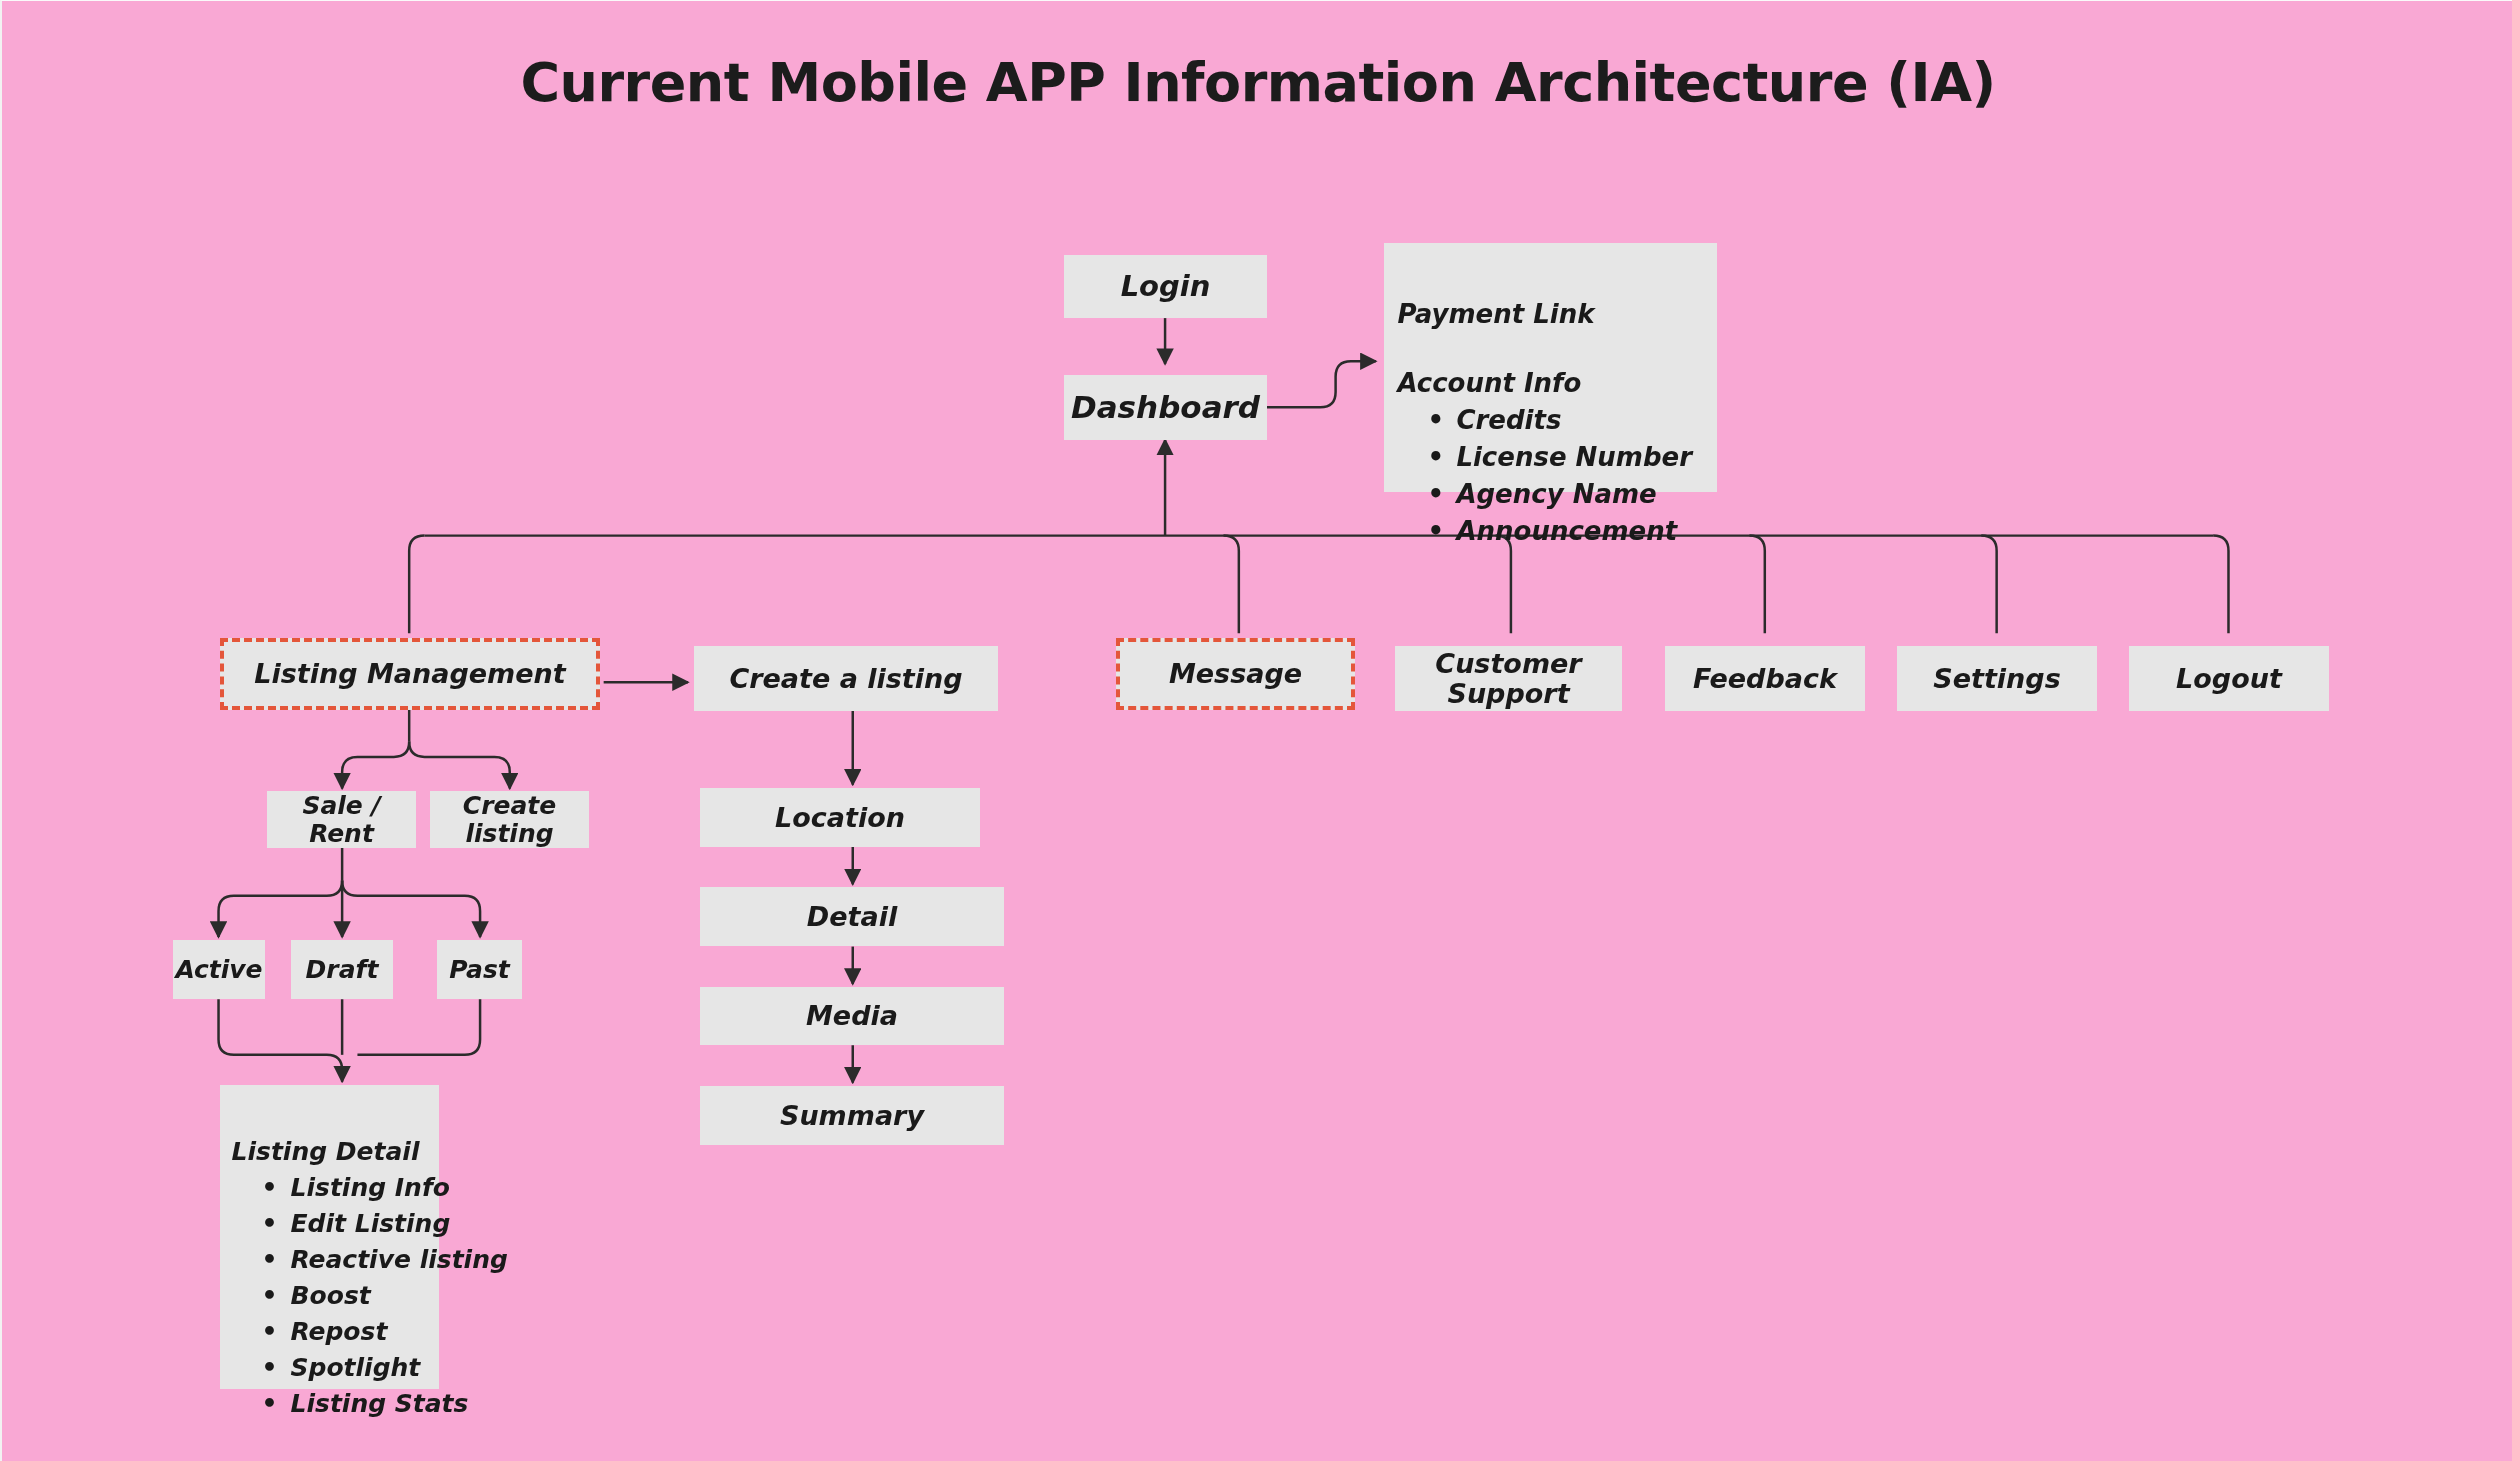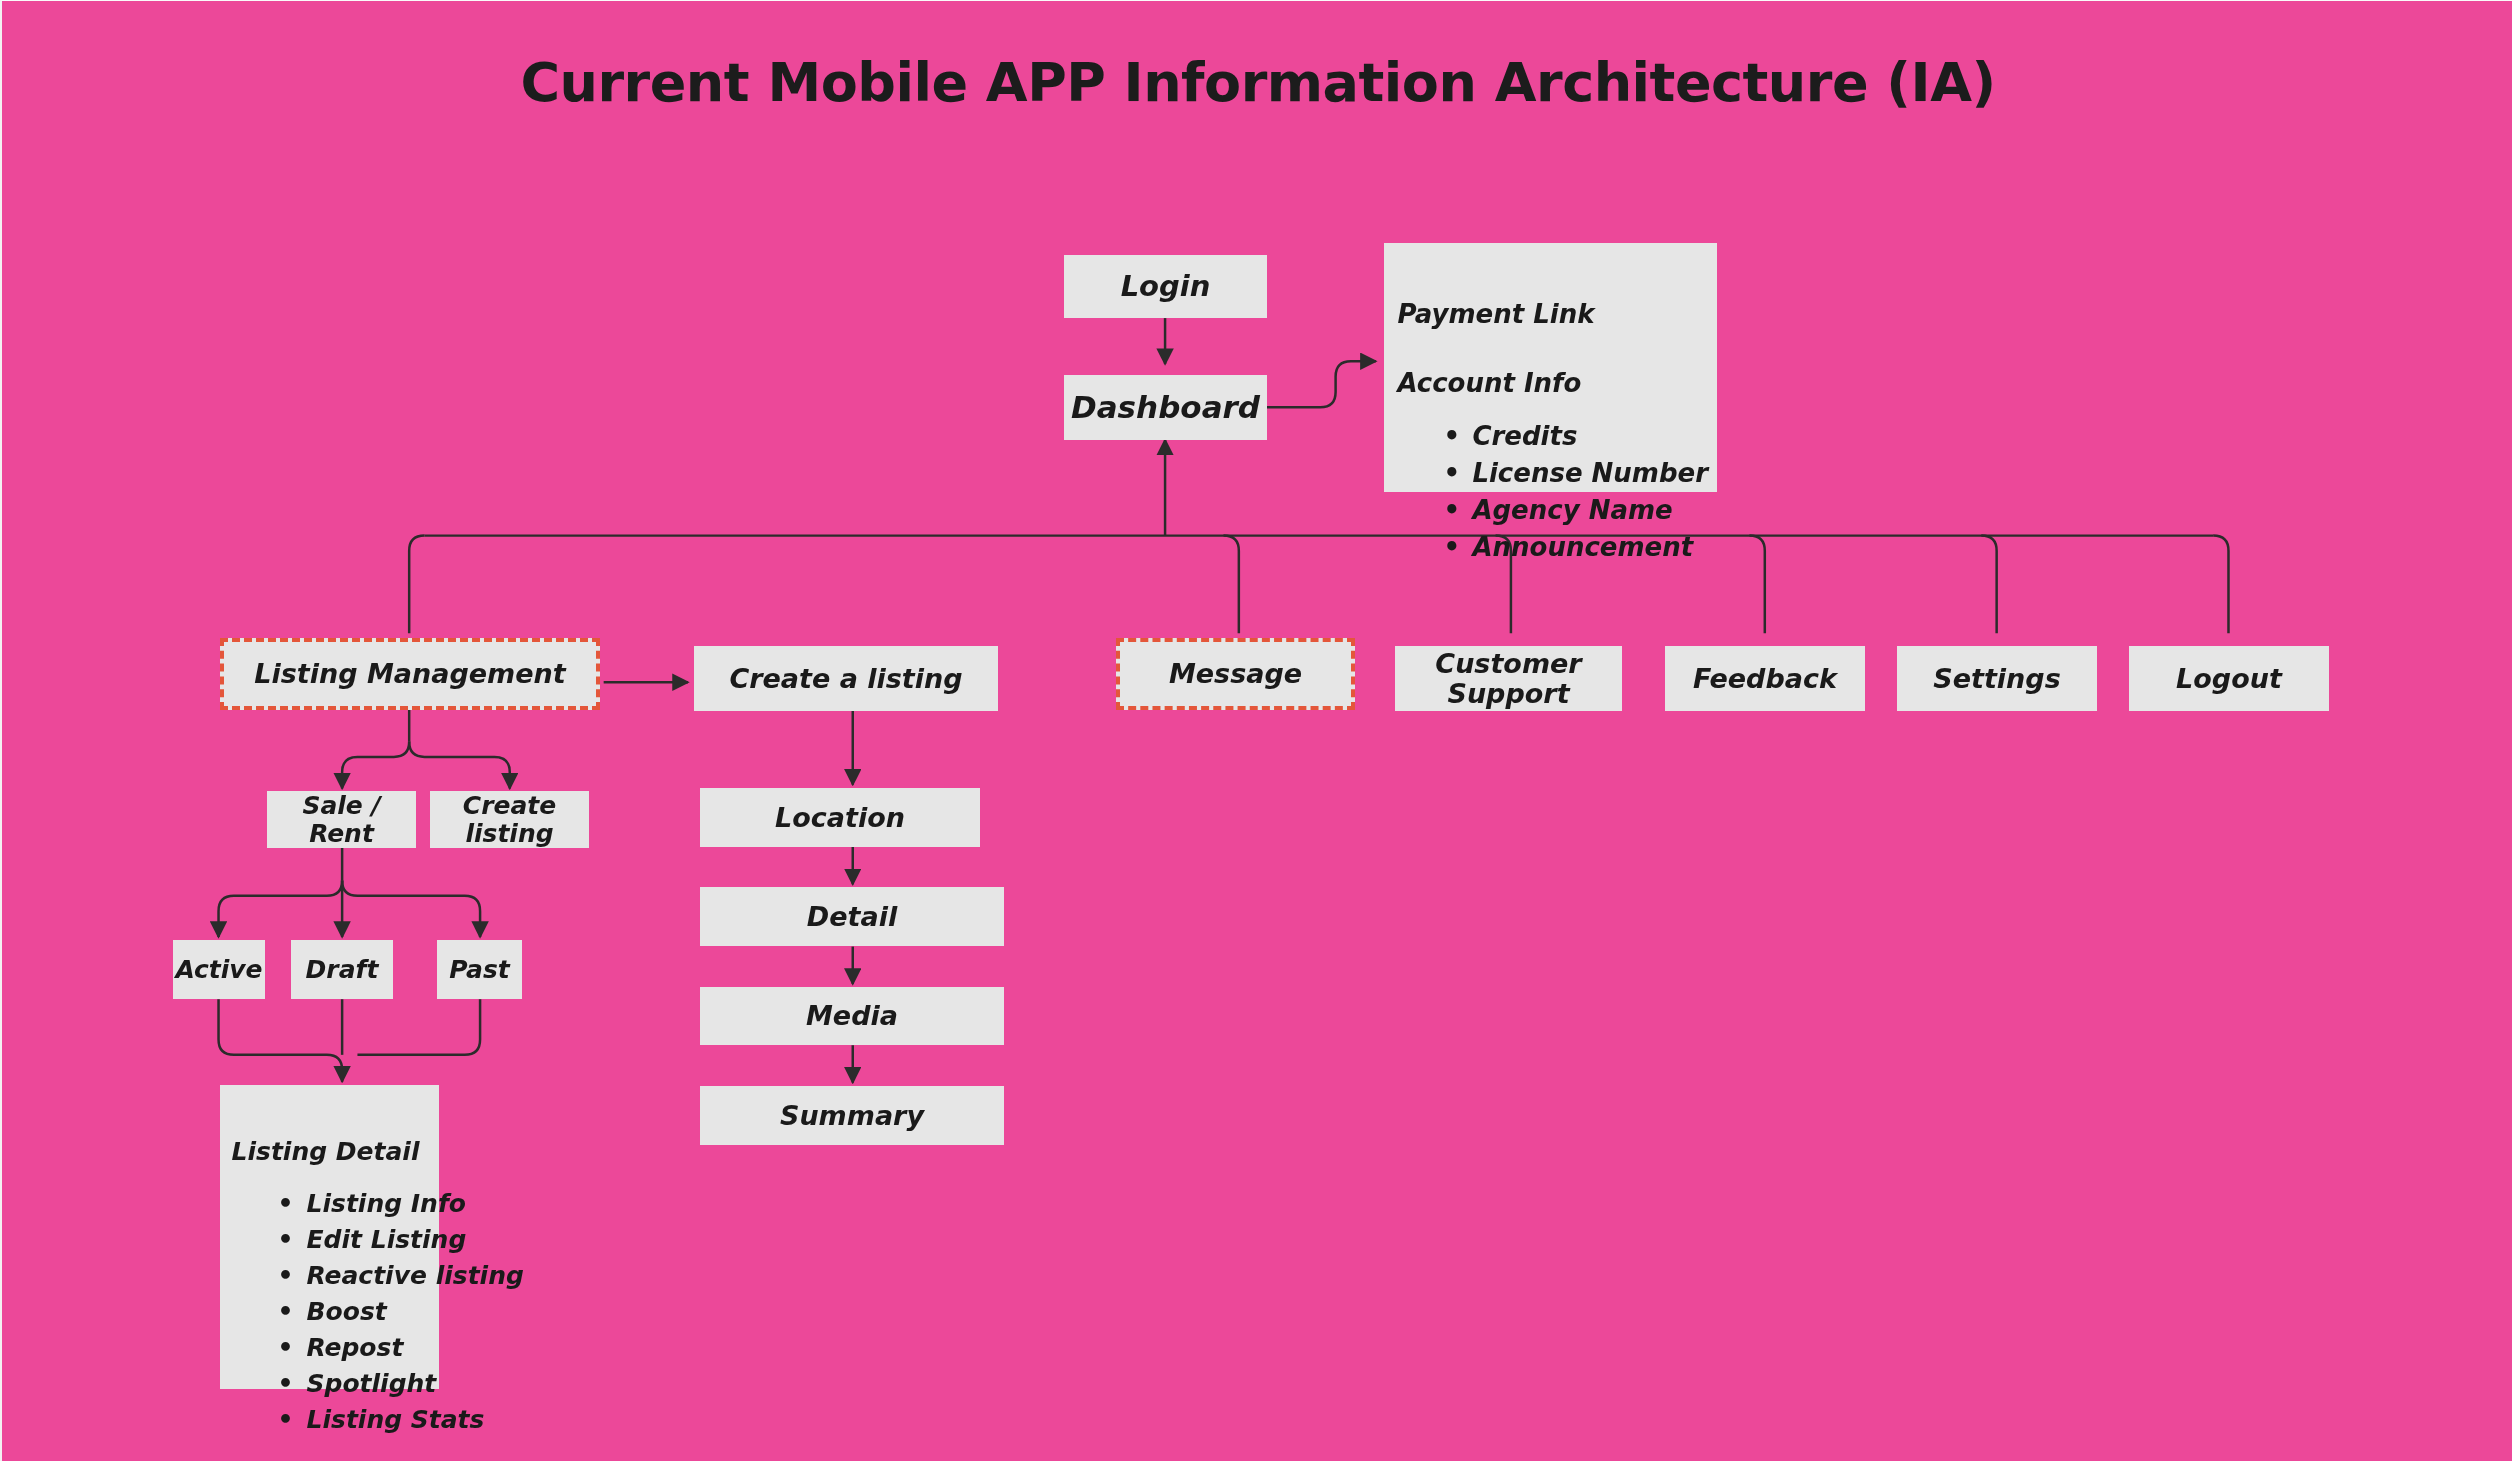--- a/index.html
+++ b/index.html
@@ -7,21 +7,21 @@
   body{
     width:2512px;height:1461px;
     background:#ffffff;
     font-family:"DejaVu Sans", sans-serif;
     overflow:hidden;
     position:relative;
   }
   #canvas{
     position:absolute;inset:0;
     width:2512px;height:1461px;
-    background:#ec4899;
+    background:#f9a8d4;
     border-left:2.9px solid #f2f2f2;
     border-top:1.9px solid #fafafa;
     box-sizing:border-box;
   }
   #wires{position:absolute;left:0;top:0;width:2512px;height:1461px;pointer-events:none;}
 
   .title{
     position:absolute;
     left:0;top:50px;width:2512px;
     text-align:center;
@@ -62,21 +62,21 @@
     font-style:italic;
     font-weight:bold;
     color:#1a1a1a;
   }
   .panel .ptitle{
     display:block;
     white-space:nowrap;
     margin-top:32px;
   }
   .panel ul{
-    margin:16px;
+    margin:0;
     padding:0 0 0 59px;
     list-style:none;
   }
   .panel ul li{
     position:relative;
     white-space:nowrap;
   }
   .panel ul li::before{
     content:"•";
     position:absolute;

